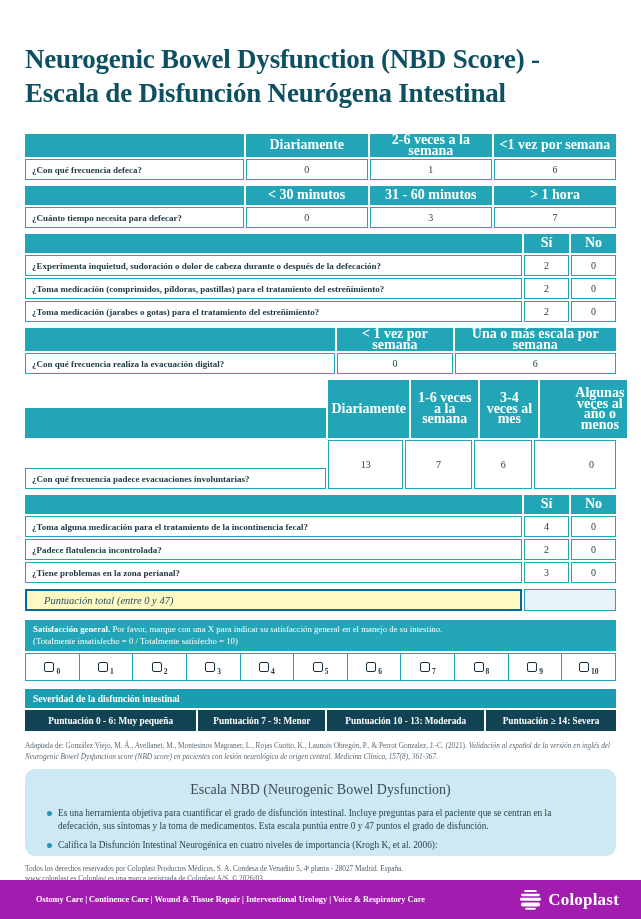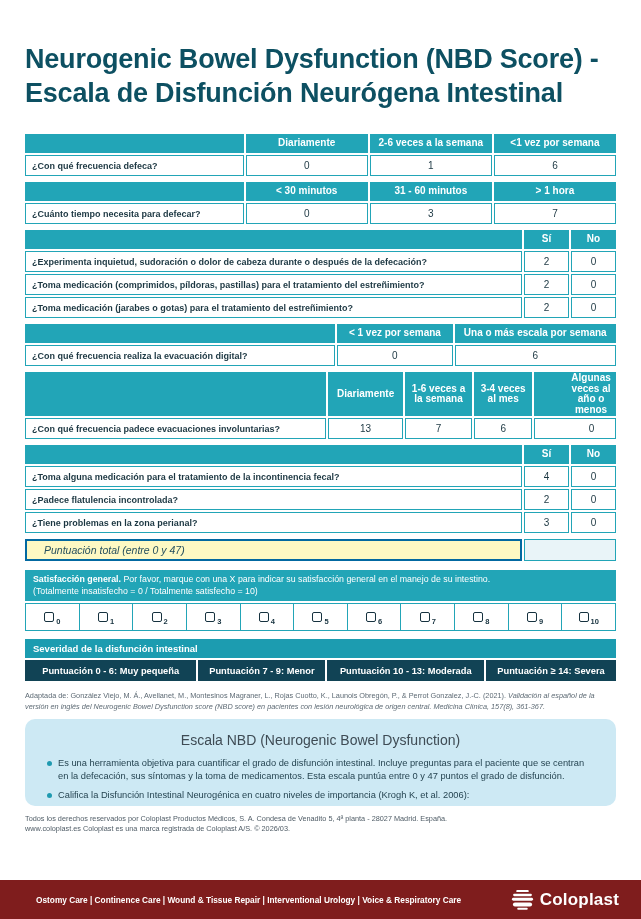--- a/index.html
+++ b/index.html
@@ -1,40 +1,40 @@
 <!DOCTYPE html>
 <html><head>
 <meta charset="utf-8">
 <style>
   * { margin:0; padding:0; box-sizing:border-box; }
   body { background:#e8e8e8; font-family:"Liberation Sans", sans-serif; }
-  .page { position:relative; width:641px; height:919px; margin:0 auto; background:#ffffff; overflow:hidden; }
+  .page { position:relative; width:641px; height:919px; margin:0 auto; background:#ffffff; overflow:hidden;font-family:Liberation Serif, serif; }
   .content { padding:0 25px; }
 
   .main-title { padding-top:42px; font-size:27px; line-height:34px; font-weight:600;
                 color:#0d5062; letter-spacing:-0.2px; }
 
   
   .tbl { display:flex; flex-direction:column; gap:2px; margin-top:6px; }
   .tbl.first { margin-top:24px; }
   .trow { display:flex; gap:2px; }
-  .hcell { background:#22a5b7; color:#ffffff; font-weight:700; font-size:10px; line-height:10.5px;
+  .hcell { background:#22a5b7; color:#ffffff; font-weight:700; font-size:14px; line-height:10.5px;
            display:flex; align-items:center; justify-content:center; text-align:center;
            min-height:19px; padding:1px 3px; }
   .hcell.tall { min-height:30px; }
   .dcell { background:#ffffff; border:1px solid #22a5b7; color:#1c3742; font-size:9.5px;
            display:flex; align-items:center; min-height:21px; padding:1px 2px; }
   .qcell { font-weight:700; font-size:9px; padding-left:6px; justify-content:flex-start; }
   .vcell { justify-content:center; font-size:10px; }
 
   
   .c1q { flex:0 0 37%; } .c1v { flex:1; }
   .cql { flex:1; } .cyn { flex:0 0 45px; }
   .c4q { flex:0 0 52.5%; } .c4a { flex:0 0 19.5%; } .c4b { flex:1; }
-  .c5q { flex:0 0 51%; } .c5a { flex:0 0 12.6%; } .c5b { flex:0 0 11.4%; }
+  .c5q { flex:0 0 51%;margin-top:28px; } .c5a { flex:0 0 12.6%; } .c5b { flex:0 0 11.4%; }
   .c5c { flex:0 0 9.8%; } .c5d { flex:1;padding-left:35px; }
 
   
   .total-row { display:flex; gap:2px; margin-top:6px; }
   .total-label { flex:1; background:#fef9c3; border:2px solid #0369a1; color:#27505e;
                  font-size:10.5px; font-style:italic; display:flex; align-items:center;
                  min-height:22px; padding-left:17px; }
   .total-value { flex:0 0 92px; background:#e9f4f8; border:1px solid #22a5b7; }
 
   
@@ -62,21 +62,21 @@
   .info-title { text-align:center; font-size:14px; color:#3e4b54; margin-bottom:9px; }
   .info-bullet { display:flex; margin-top:6px; font-size:9.3px; line-height:13px; color:#1f3e4b; }
   .dot { flex:0 0 auto; width:5px; height:5px; border-radius:50%; background:#1f9ab0; margin:4px 6px 0 2px; }
   .info-sublist { display:flex; gap:14px; margin:4px 0 0 14px; font-size:9.3px; color:#1f3e4b; }
   .sub-item { display:flex; align-items:center; }
   .subdot { width:4px; height:4px; border-radius:50%; background:#1f9ab0; margin-right:5px; }
 
   .legal { margin-top:8px; font-size:7.3px; line-height:10px; color:#4f5c66; }
 
   
-  .footer-bar { position:absolute; left:0; bottom:0; width:641px; height:39px; background:#7f1d1d;
+  .footer-bar { position:absolute; left:0; bottom:0; width:641px; height:39px; background:#a21caf;
                 display:flex; align-items:center; justify-content:space-between; padding:0 22px 0 36px; }
   .footer-cats { color:#ffffff; font-weight:700; font-size:8.3px; }
   .brand { display:flex; align-items:center; gap:6px;justify-content:center; }
   .brand-name { color:#ffffff; font-weight:700; font-size:17px; letter-spacing:0.2px; }
 </style>
 </head>
 <body>
 
 <div class="page">
   <div class="content">

